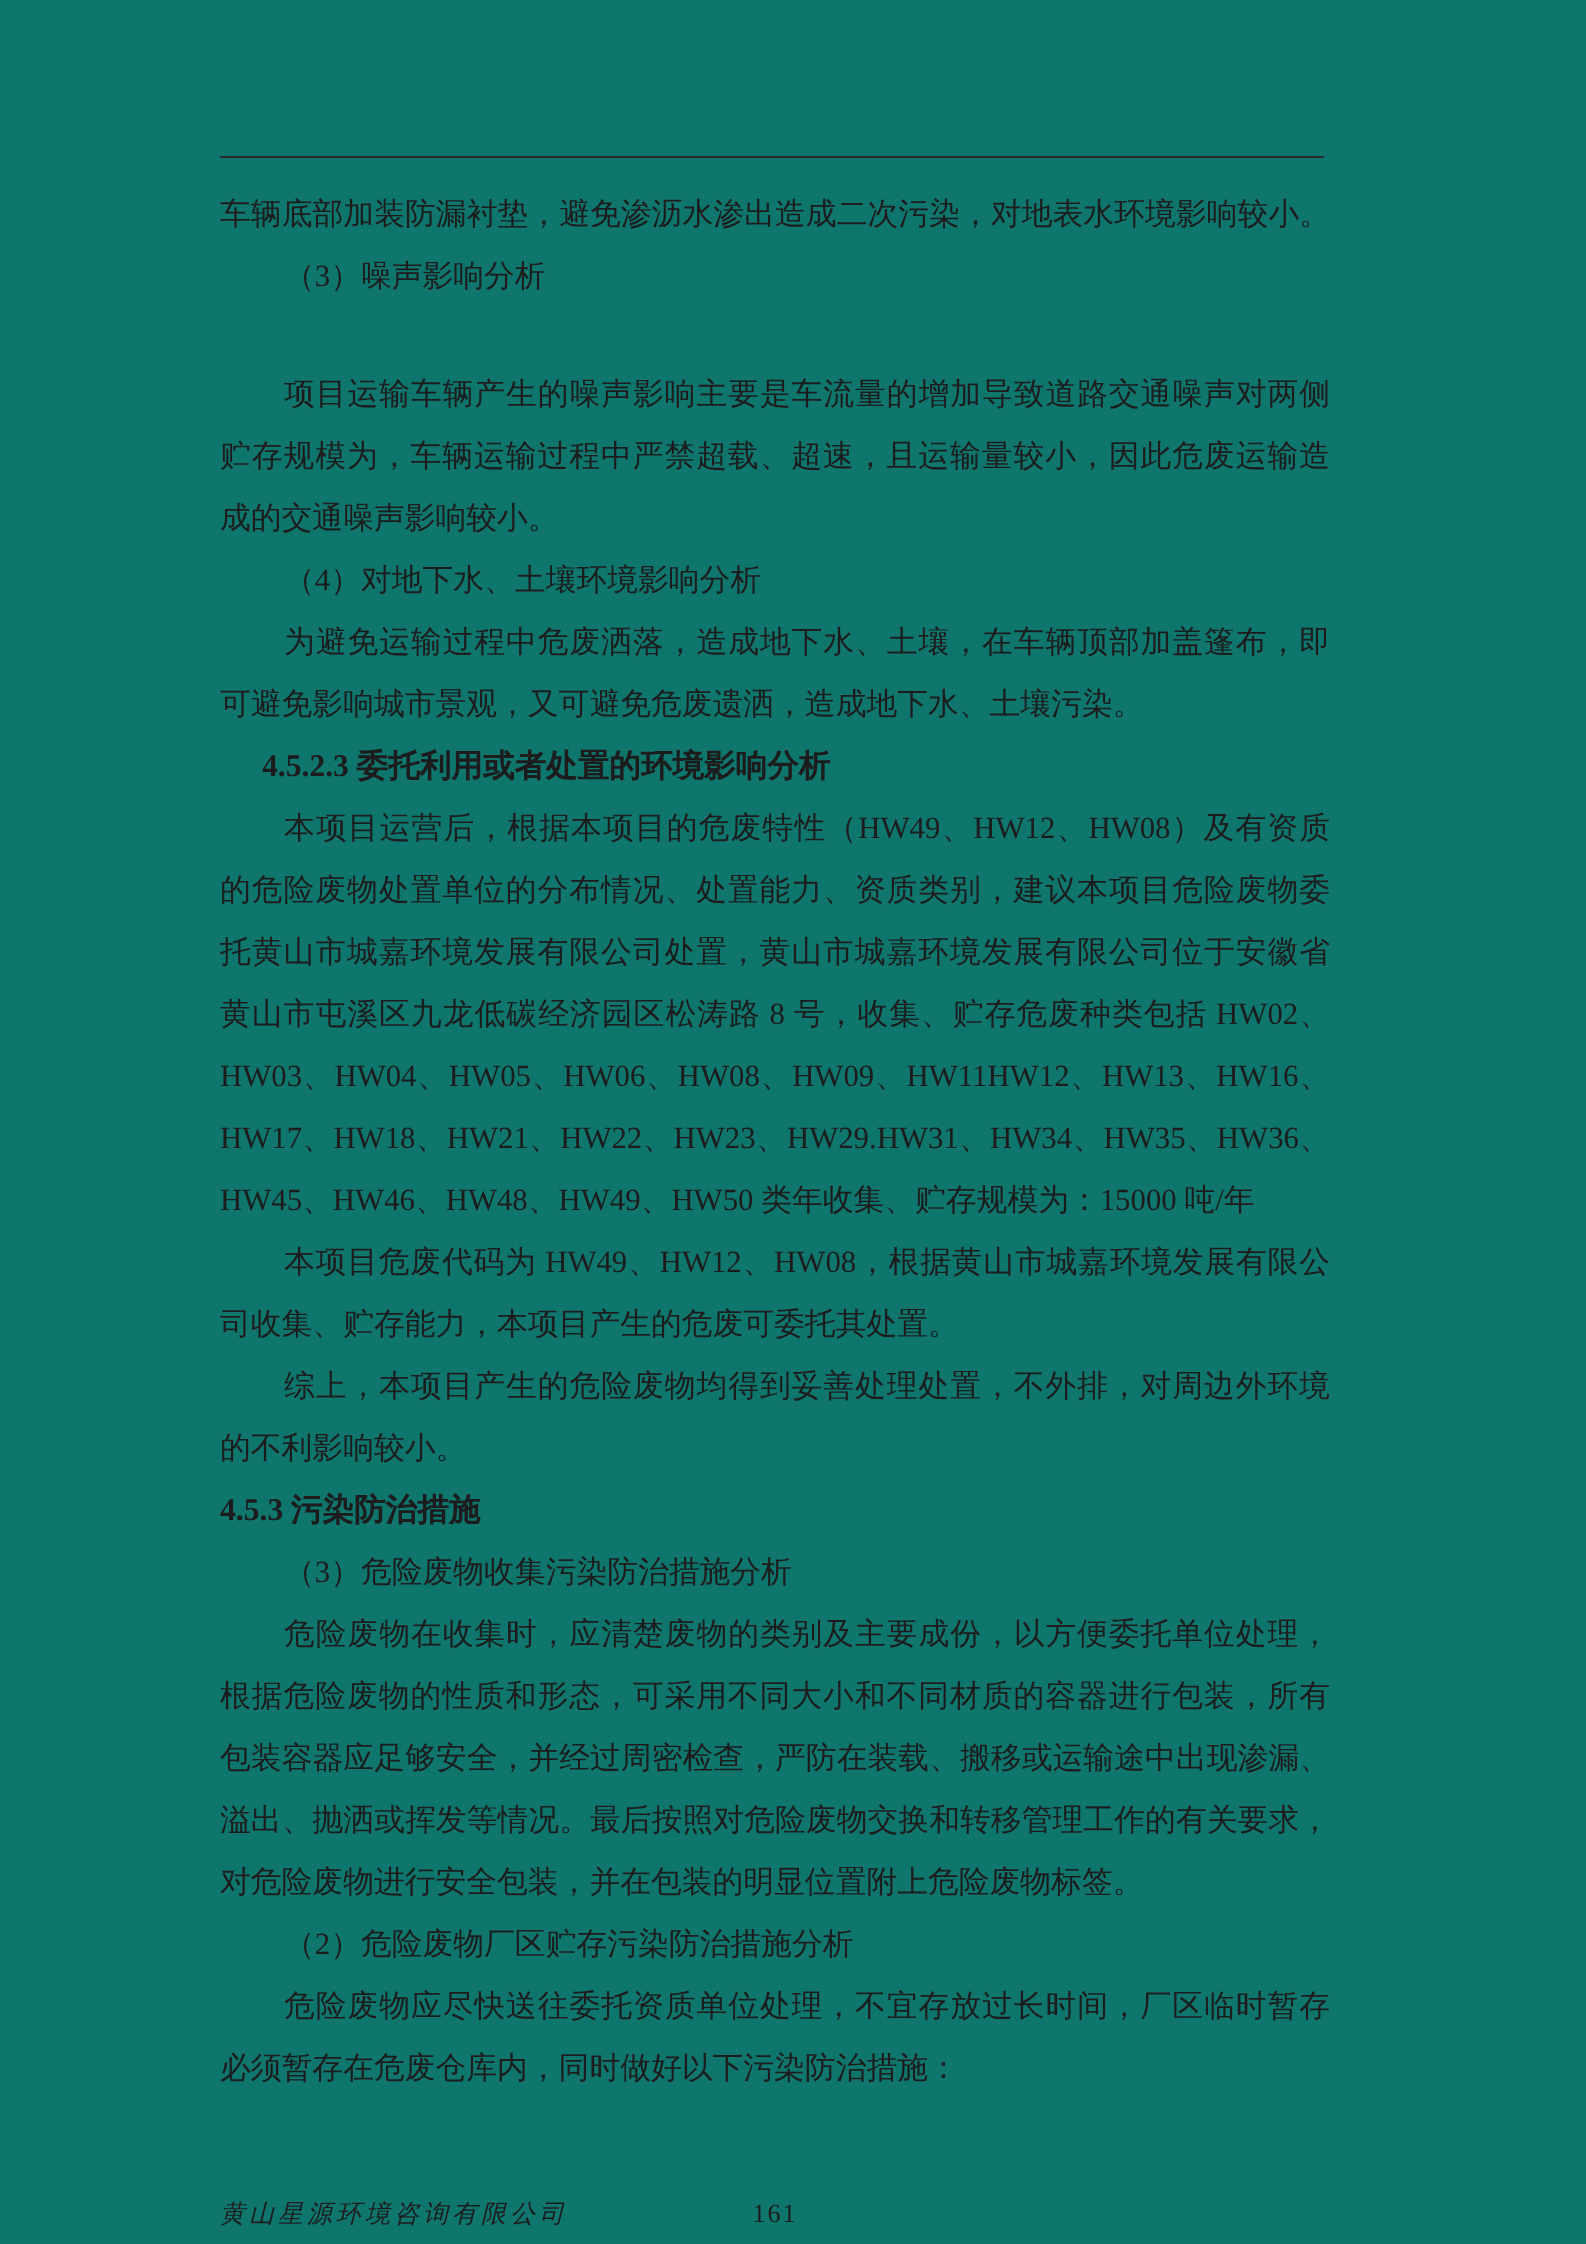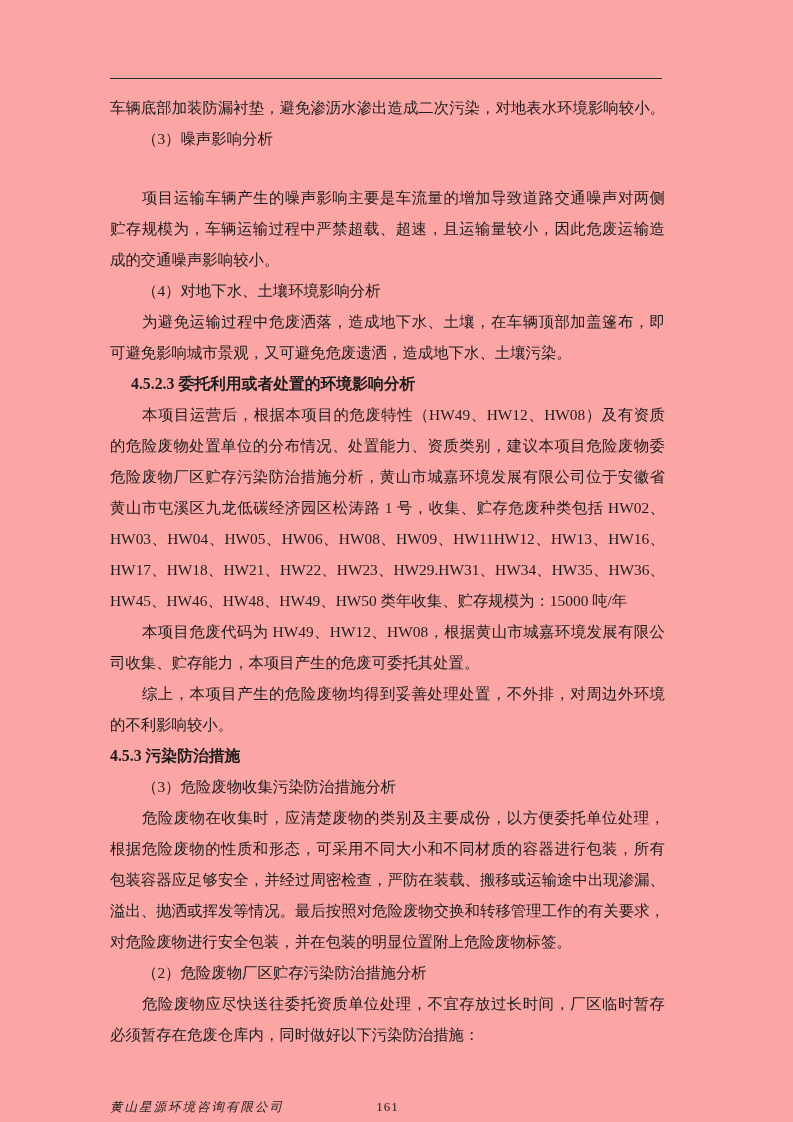--- a/index.html
+++ b/index.html
@@ -4,21 +4,21 @@
 <style>
   html, body {
     margin: 0;
     padding: 0;
     background: #ffffff;
   }
   .page {
     position: relative;
     width: 793px;
     height: 1122px;
-    background: #fca5a5;
+    background: #0f766e;
     font-family: "Liberation Serif", "DejaVu Serif", serif;
     color: #1c1c1c;
     overflow: hidden;
   }
   .header-rule {
     position: absolute;
     left: 110px;
     top: 78px;
     width: 552px;
     height: 1px;
@@ -83,22 +83,22 @@
       <div class="line body" style="text-indent: 32px;">（3）噪声影响分析</div>
       <div class="line body fill" style="text-indent: 32px; margin-top: 28px;">项目运输车辆产生的噪声影响主要是车流量的增加导致道路交通噪声对两侧</div>
       <div class="line body fill">贮存规模为，车辆运输过程中严禁超载、超速，且运输量较小，因此危废运输造</div>
       <div class="line body">成的交通噪声影响较小。</div>
       <div class="line body" style="text-indent: 32px;">（4）对地下水、土壤环境影响分析</div>
       <div class="line body fill" style="text-indent: 32px;">为避免运输过程中危废洒落，造成地下水、土壤，在车辆顶部加盖篷布，即</div>
       <div class="line body">可避免影响城市景观，又可避免危废遗洒，造成地下水、土壤污染。</div>
       <div class="line heading1" style="text-indent: 21px;">4.5.2.3 委托利用或者处置的环境影响分析</div>
       <div class="line body fill" style="text-indent: 32px;">本项目运营后，根据本项目的危废特性（HW49、HW12、HW08）及有资质</div>
       <div class="line body fill">的危险废物处置单位的分布情况、处置能力、资质类别，建议本项目危险废物委</div>
-      <div class="line body fill">危险废物厂区贮存污染防治措施分析，黄山市城嘉环境发展有限公司位于安徽省</div>
-      <div class="line body fill">黄山市屯溪区九龙低碳经济园区松涛路 1 号，收集、贮存危废种类包括 HW02、</div>
+      <div class="line body fill">托黄山市城嘉环境发展有限公司处置，黄山市城嘉环境发展有限公司位于安徽省</div>
+      <div class="line body fill">黄山市屯溪区九龙低碳经济园区松涛路 8 号，收集、贮存危废种类包括 HW02、</div>
       <div class="line body fill">HW03、HW04、HW05、HW06、HW08、HW09、HW11HW12、HW13、HW16、</div>
       <div class="line body fill">HW17、HW18、HW21、HW22、HW23、HW29.HW31、HW34、HW35、HW36、</div>
       <div class="line body">HW45、HW46、HW48、HW49、HW50 类年收集、贮存规模为：15000 吨/年</div>
       <div class="line body fill" style="text-indent: 32px;">本项目危废代码为 HW49、HW12、HW08，根据黄山市城嘉环境发展有限公</div>
       <div class="line body">司收集、贮存能力，本项目产生的危废可委托其处置。</div>
       <div class="line body fill" style="text-indent: 32px;">综上，本项目产生的危险废物均得到妥善处理处置，不外排，对周边外环境</div>
       <div class="line body">的不利影响较小。</div>
       <div class="line heading2">4.5.3 污染防治措施</div>
       <div class="line body" style="text-indent: 32px;">（3）危险废物收集污染防治措施分析</div>
       <div class="line body fill" style="text-indent: 32px;">危险废物在收集时，应清楚废物的类别及主要成份，以方便委托单位处理，</div>

